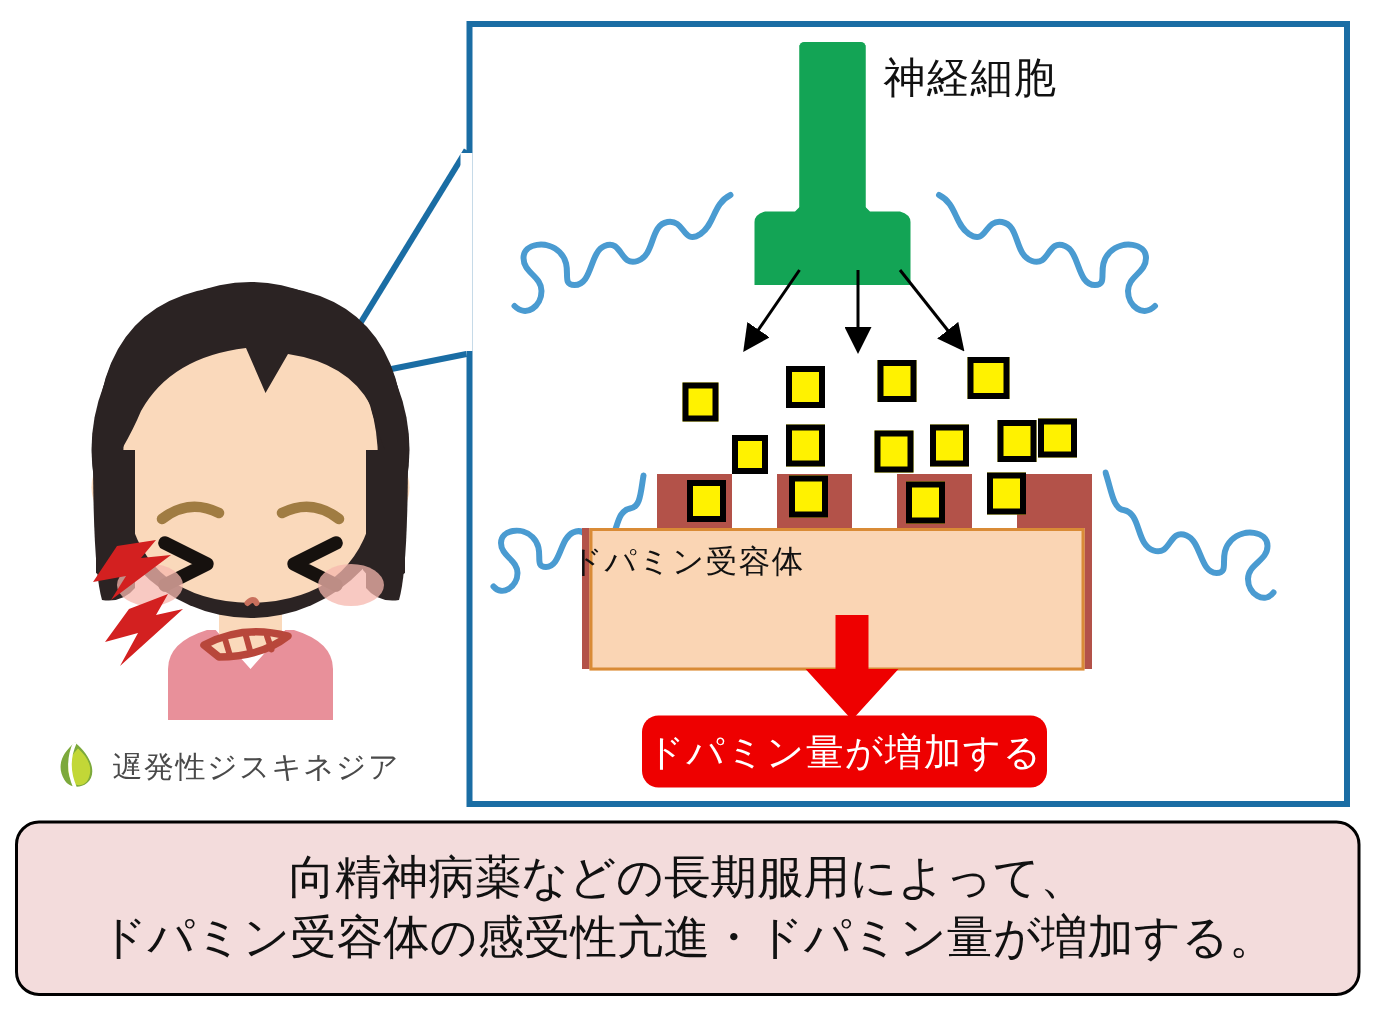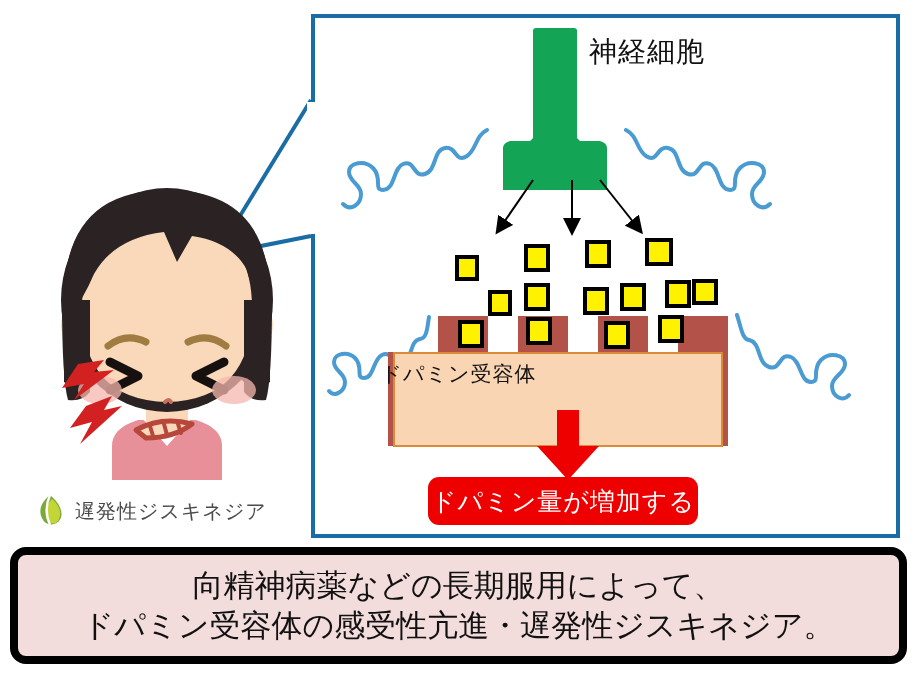--- a/index.html
+++ b/index.html
@@ -37,21 +37,21 @@
 
   
   .pill{position:absolute;left:428px;top:477px;width:270px;height:48px;
         background:#EE0000;border-radius:11px;z-index:10;
         display:flex;align-items:center;justify-content:center;}
   .pill span{color:#fff;font-size:25px;font-family:"DejaVu Sans",sans-serif;
              letter-spacing:1px;font-weight:400;}
 
   
   .caption{position:absolute;left:10px;top:547px;width:897px;height:117px;
-           box-sizing:border-box;background:#F3DCDC;border:8px solid #000000;
+           box-sizing:border-box;background:#F3DCDC;border:2px solid #000000;
            border-radius:16px;display:flex;flex-direction:column;
            align-items:center;justify-content:center;}
   .caption div{font-size:31px;color:#111;font-family:"DejaVu Sans",sans-serif;
                line-height:1.26;white-space:nowrap;letter-spacing:0px;}
 
   
   .logo{position:absolute;left:35px;top:494px;display:flex;align-items:center;gap:10px;}
   .logo-text{font-size:20px;color:#4A4A4A;font-family:"DejaVu Sans",sans-serif;
              letter-spacing:1px;}
 
@@ -209,16 +209,16 @@
     <svg width="30" height="34" viewBox="0 0 30 34">
       <path d="M15,1 C5,9 3,18 8,26 C11,31 18,32 23,28 C29,23 28,12 15,1 Z" fill="#7CA93B"></path>
       <path d="M17,5 C9,13 9,21 13,27 C16,31 22,30 24,25 C27,18 24,11 17,5 Z" fill="#C2D737"></path>
       <path d="M15,1 C10,12 11,22 15,31" fill="none" stroke="#FFFFFF" stroke-width="2.4"></path>
     </svg>
     <div class="logo-text">遅発性ジスキネジア</div>
   </div>
 
   <div class="caption">
     <div>向精神病薬などの長期服用によって、</div>
-    <div>ドパミン受容体の感受性亢進・遅発性ジスキネジア。</div>
+    <div>ドパミン受容体の感受性亢進・ドパミン量が増加する。</div>
   </div>
 
 </div>
 
 </body></html>

